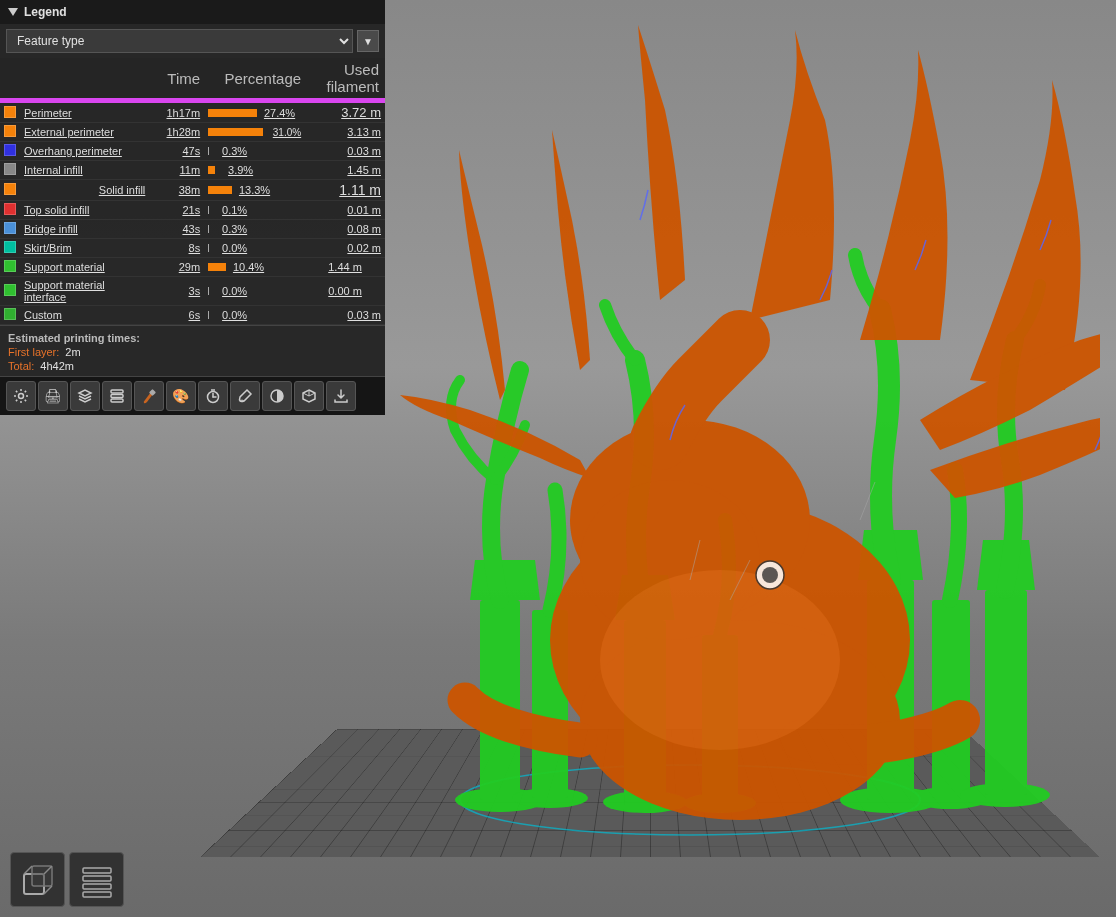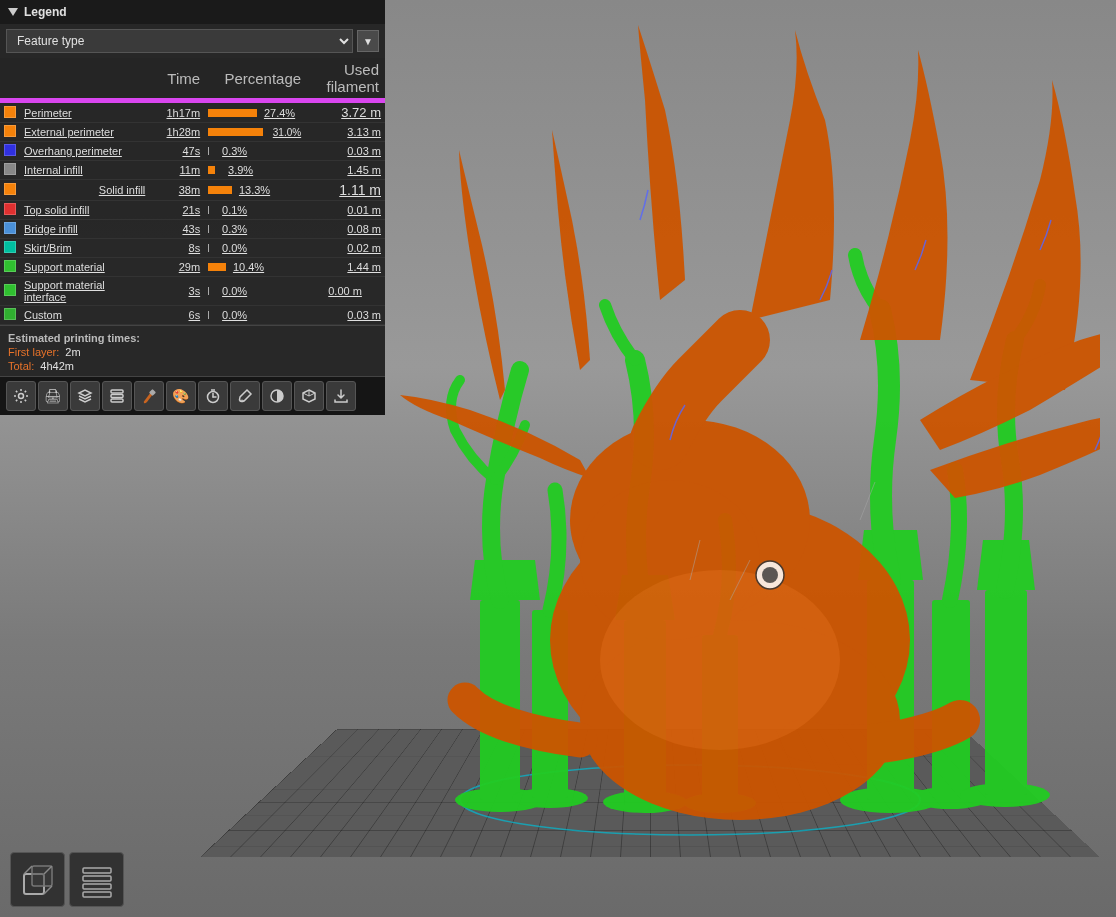--- a/index.html
+++ b/index.html
@@ -482,21 +482,21 @@
         <span class="color-swatch" style="background:#30c030;"></span>
       </td>
       <td style="font-size:11px;">Support material</td>
       <td style="text-align:right;font-size:11px;">29m</td>
       <td>
         <div class="bar-cell">
           <span style="display:inline-block;width:18px;height:8px;background:#f5820a;"></span>
           <span class="pct-text" style="font-size:11px;">10.4%</span>
         </div>
       </td>
-      <td style="text-align:right;font-size:11px;">1.44 m</td>
+      <td style="text-align:center;font-size:11px;">1.44 m</td>
     </tr>
         <tr>
       <td>
         <span class="color-swatch" style="background:#30c030;"></span>
       </td>
       <td style="font-size:11px;">Support material interface</td>
       <td style="text-align:right;font-size:11px;">3s</td>
       <td>
         <div class="bar-cell">
           <span style="display:inline-block;width:1px;height:8px;background:#aaa;"></span>

